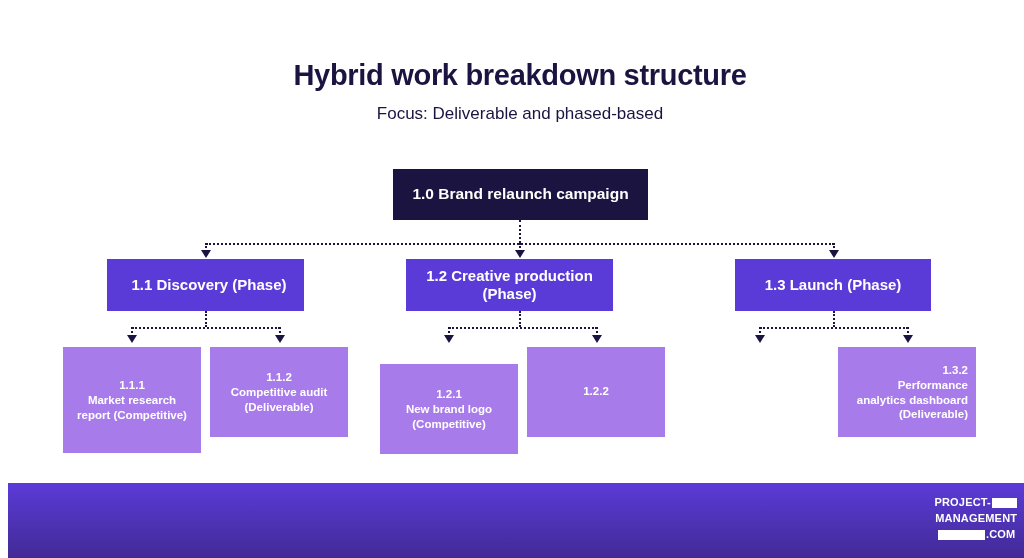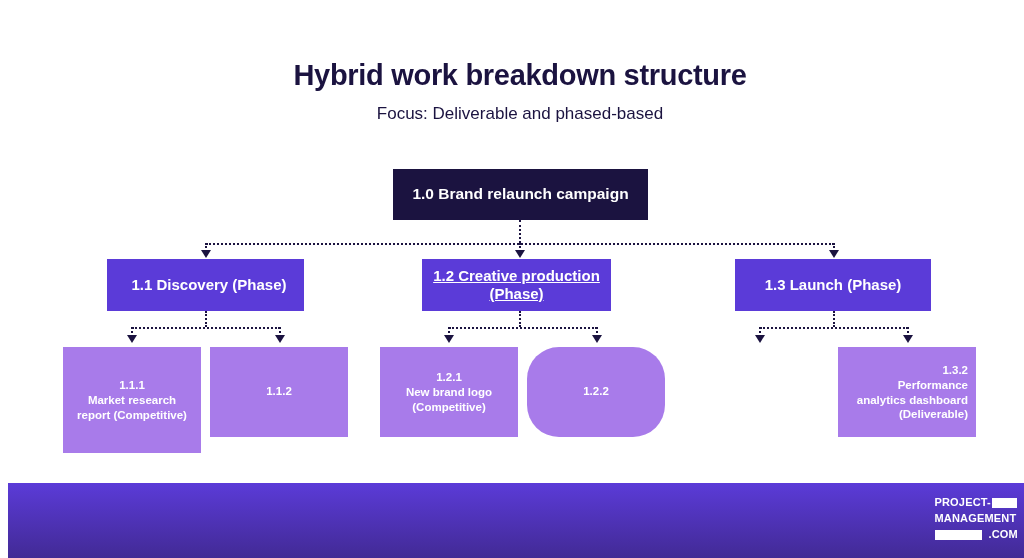--- a/index.html
+++ b/index.html
@@ -125,21 +125,21 @@
     text-align: right;
     color: #ffffff;
     font-size: 11px;
     font-weight: 700;
     letter-spacing: 0.2px;
     line-height: 1.45;
   }
   .logo-row {
     display: flex;
     align-items: center;
-    justify-content: space-between;
+    justify-content: center;
     height: 16px;
     white-space: nowrap;
   }
   .logo-block {
     display: inline-block;
     background: #ffffff;
     height: 10px;
     margin: 0 1px;
   }
   .blk-a { width: 25px; }
@@ -187,41 +187,42 @@
     <div class="node node-deliv" style="left:55px; top:347px; width:138px; height:106px;">
       <div>
         <span class="code">1.1.1</span>
         <span>Market research report (Competitive)</span>
       </div>
     </div>
 
     <div class="node node-deliv" style="left:202px; top:347px; width:138px; height:90px;">
       <div>
         <span class="code">1.1.2</span>
-      </div>
-    </div>
-
-    <div class="node node-phase" style="left:414px; top:259px; width:189px; height:52px;text-decoration:underline;">
+        <span>Competitive audit (Deliverable)</span>
+      </div>
+    </div>
+
+    <div class="node node-phase" style="left:398px; top:259px; width:207px; height:52px;">
       <span>1.2 Creative production (Phase)</span>
     </div>
     <div class="conn-v" style="left:511px; top:311px; height:16px;"></div>
     <div class="conn-h" style="left:441px; top:327px; width:148px;"></div>
     <div class="conn-v" style="left:440px; top:327px; height:10px;"></div>
     <div class="arrow" style="left:436px; top:335px;"></div>
     <div class="conn-v" style="left:588px; top:327px; height:10px;"></div>
     <div class="arrow" style="left:584px; top:335px;"></div>
 
-    <div class="node node-deliv" style="left:372px; top:347px; width:138px; height:90px;">
+    <div class="node node-deliv" style="left:372px; top:364px; width:138px; height:90px;">
       <div>
         <span class="code">1.2.1</span>
         <span>New brand logo (Competitive)</span>
       </div>
     </div>
 
-    <div class="node node-deliv" style="left:519px; top:347px; width:138px; height:90px;border-radius:32px;">
+    <div class="node node-deliv" style="left:519px; top:347px; width:138px; height:90px;">
       <div>
         <span class="code">1.2.2</span>
       </div>
     </div>
 
     <div class="node node-phase" style="left:727px; top:259px; width:196px; height:52px;">
       <span>1.3 Launch (Phase)</span>
     </div>
     <div class="conn-v" style="left:825px; top:311px; height:16px;"></div>
     <div class="conn-h" style="left:752px; top:327px; width:148px;"></div>

